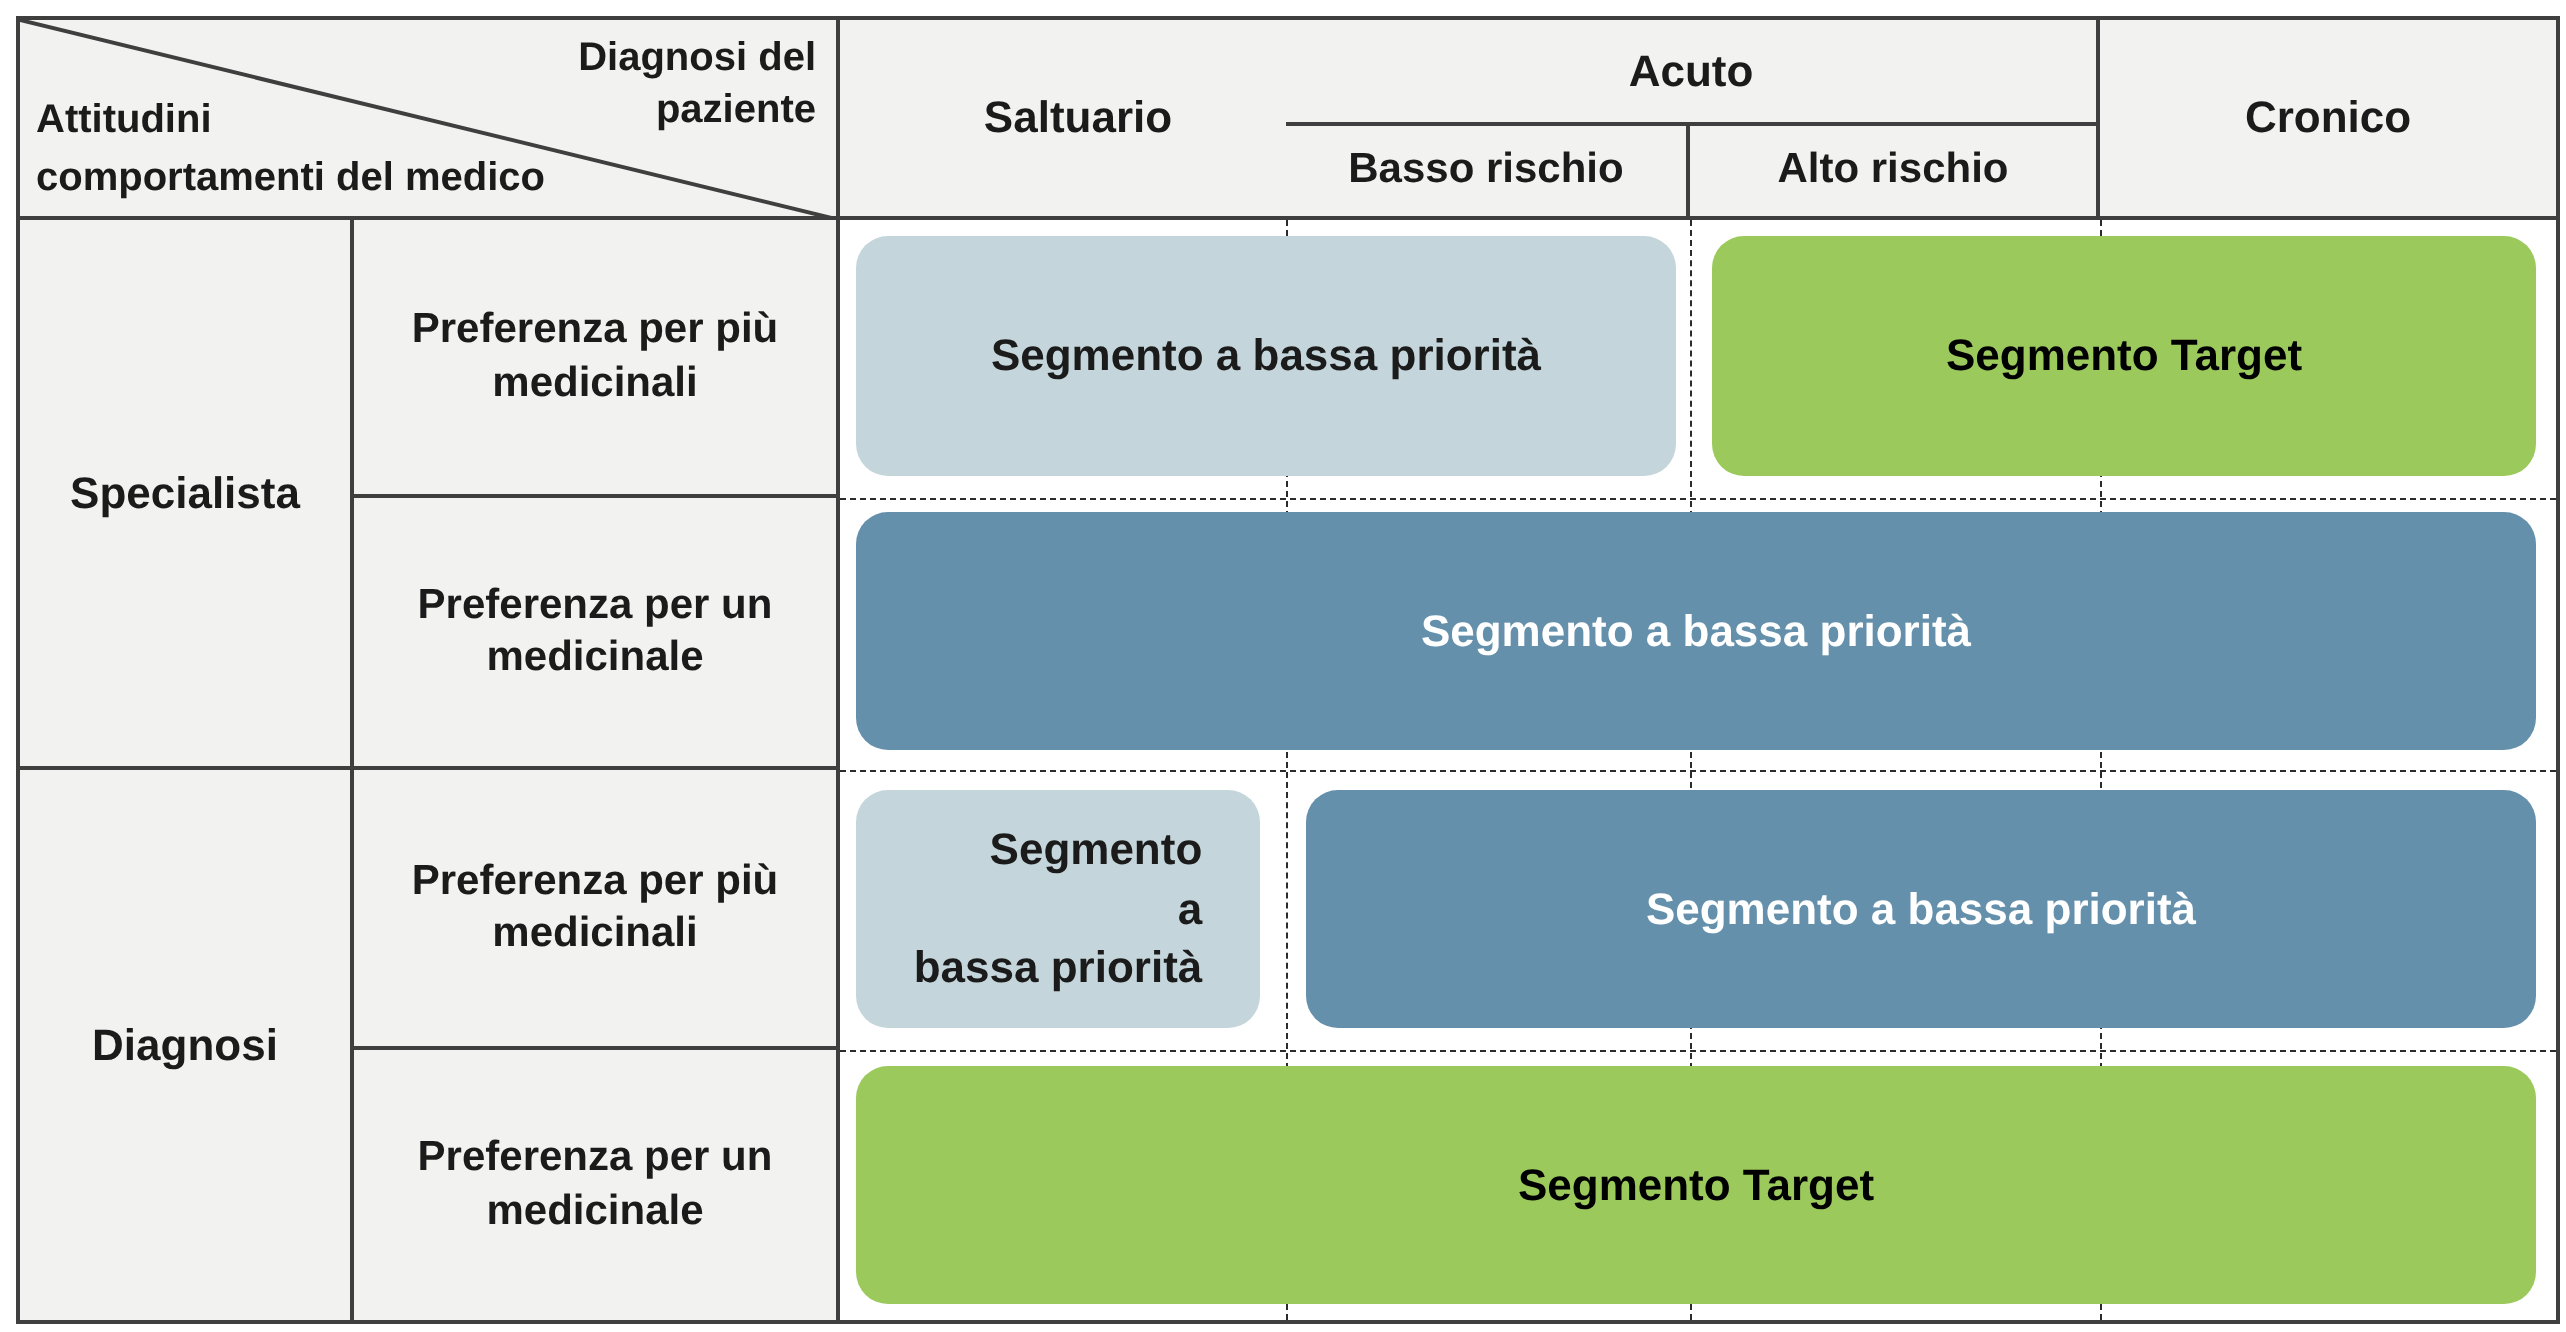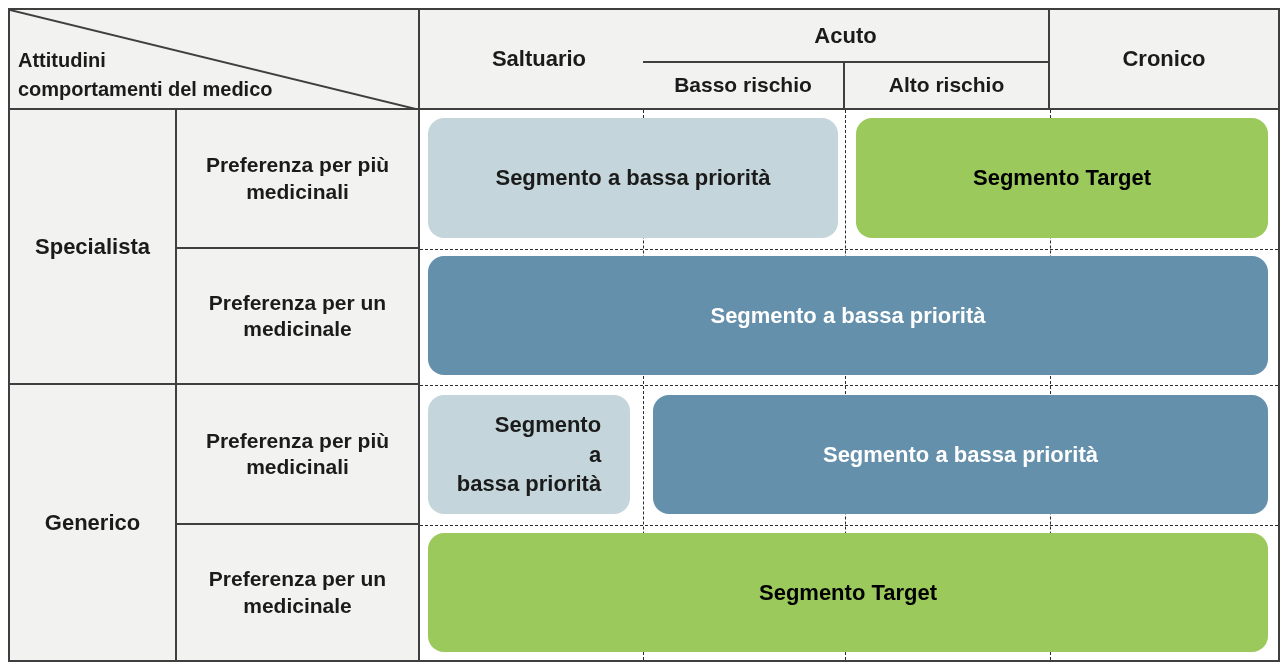--- a/index.html
+++ b/index.html
@@ -60,32 +60,34 @@
 </head>
 <body>
 
 <div class="canvas">
   <div class="table">
 
     <div class="corner">
       <svg width="410" height="100">
         <line x1="0" y1="0" x2="410" y2="100" stroke="#3f3f3f" stroke-width="2"></line>
       </svg>
+      <div class="corner-top">Diagnosi del
+paziente</div>
       <div class="corner-bottom">Attitudini
 comportamenti del medico</div>
     </div>
 
     <div class="cell gray hdr br bb" style="left:410px;top:0;width:240px;height:100px;">Saltuario</div>
     <div class="cell gray hdr br bb" style="left:633px;top:0;width:407px;height:53px;">Acuto</div>
     <div class="cell gray subhdr br bb" style="left:633px;top:53px;width:202px;height:47px;">Basso rischio</div>
     <div class="cell gray hdr bb" style="left:1040px;top:0;width:228px;height:100px;">Cronico</div>
     <div class="cell gray subhdr br bb" style="left:835px;top:53px;width:205px;height:47px;">Alto rischio</div>
 
     <div class="cell gray rowgrp br bb" style="left:0;top:100px;width:167px;height:275px;">Specialista</div>
-    <div class="cell gray rowgrp br" style="left:0;top:375px;width:167px;height:275px;">Generico</div>
+    <div class="cell gray rowgrp br" style="left:0;top:375px;width:167px;height:275px;">Diagnosi</div>
 
     <div class="cell gray pref br bb" style="left:167px;top:100px;width:243px;height:139px;">Preferenza per più medicinali</div>
     <div class="cell gray pref br bb" style="left:167px;top:239px;width:243px;height:136px;">Preferenza per un medicinale</div>
     <div class="cell gray pref br bb" style="left:167px;top:375px;width:243px;height:140px;">Preferenza per più medicinali</div>
     <div class="cell gray pref br" style="left:167px;top:515px;width:243px;height:135px;">Preferenza per un medicinale</div>
 
     <div class="vdash" style="left:633px;"></div>
     <div class="vdash" style="left:835px;"></div>
     <div class="vdash" style="left:1040px;"></div>
 

